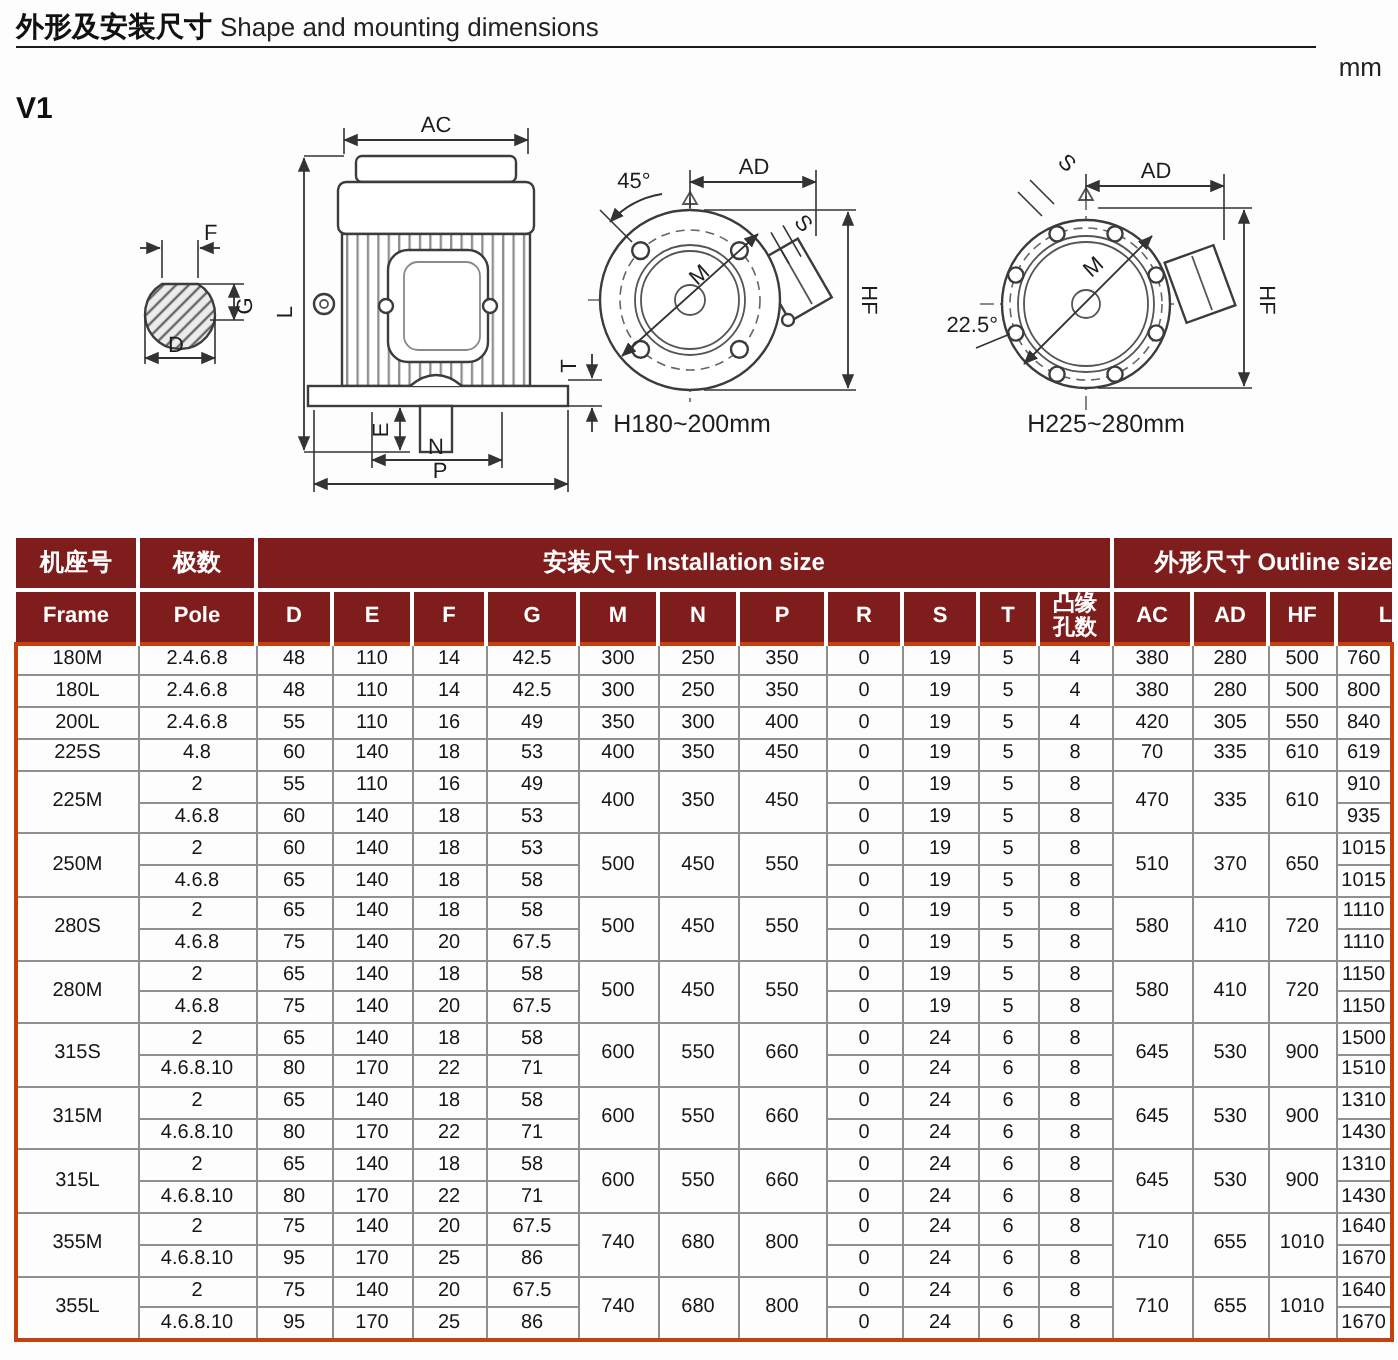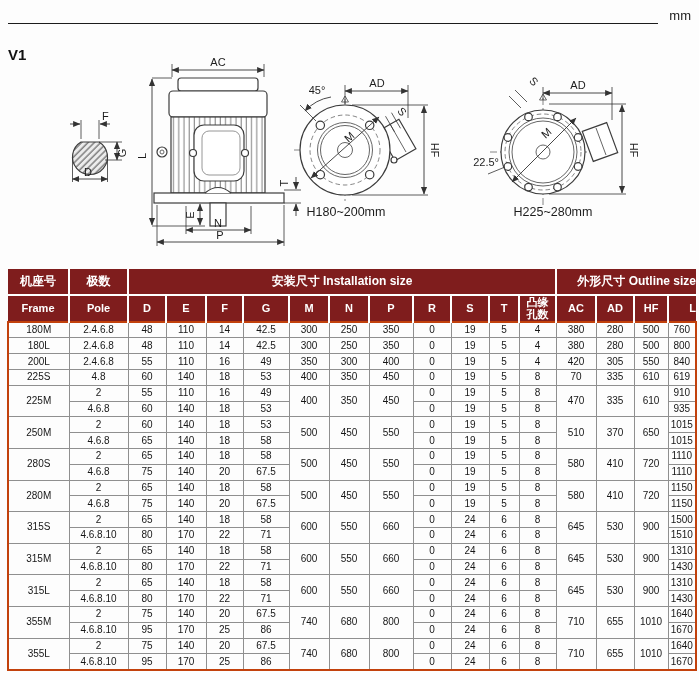--- a/index.html
+++ b/index.html
@@ -1,21 +1,21 @@
 <!DOCTYPE html>
 <html><head>
 <meta charset="utf-8">
 <style>
   html,body{margin:0;padding:0;background:#fff;}
   .page{position:relative;width:699px;height:680px;background:#fdfdfd;overflow:hidden;
         font-family:"Liberation Sans",sans-serif;color:#1a1a1a;}
   .titlebar{position:absolute;left:8px;top:5px;width:684px;}
   .title-zh{font-weight:bold;font-size:14px;color:#111;}
   .title-en{font-size:13px;color:#222;margin-left:4px;}
-  .unit{position:absolute;right:8px;top:8px;font-size:13px;color:#222;}
+  .unit{position:absolute;right:8px;top:26px;font-size:13px;color:#222;}
   .title-rule{position:absolute;left:8px;top:23px;width:650px;border-top:1.5px solid #1c1c1c;height:0;}
   .model{position:absolute;left:8px;top:46px;font-weight:bold;font-size:15px;color:#111;}
   svg.diagrams{position:absolute;left:0;top:30px;}
   svg text{font-family:"Liberation Sans",sans-serif;fill:#1d1d1d;font-size:11px;}
   .cap{font-size:12.5px;}
   .ol{fill:#fff;stroke:#3c3c3c;stroke-width:1.2;}
   .thin{fill:none;stroke:#555;stroke-width:0.9;}
   .dim{stroke:#333;stroke-width:0.9;fill:none;}
   .ext{stroke:#333;stroke-width:0.8;fill:none;}
   .cl{stroke:#666;stroke-width:0.8;fill:none;stroke-dasharray:7 3;}
@@ -32,20 +32,23 @@
   tbody{border:2px solid #c2410c;margin-top:47px;}
   tbody td{border:1px solid #8f8f8f;text-align:center;vertical-align:middle;
            font-size:10px;padding:0;height:14.8px;line-height:1;color:#161616;}
   tbody tr.grp td{border-top:1.3px solid #6f6f6f;}
 </style>
 </head>
 <body>
 
 <div class="page">
 
+  <div class="titlebar">
+    <span class="title-zh">外形及安装尺寸</span><span class="title-en">Shape and mounting dimensions</span>
+  </div>
   <div class="unit">mm</div>
   <div class="title-rule"></div>
   <div class="model">V1</div>
 
   <svg class="diagrams" width="699" height="235" viewBox="0 30 699 235">
     <defs>
       <pattern id="hatch" width="4.5" height="4.5" patternTransform="rotate(45)" patternUnits="userSpaceOnUse">
         <rect width="4.5" height="4.5" fill="#ececec"></rect>
         <line x1="1" y1="0" x2="1" y2="4.5" stroke="#666" stroke-width="1.2"></line>
       </pattern>

